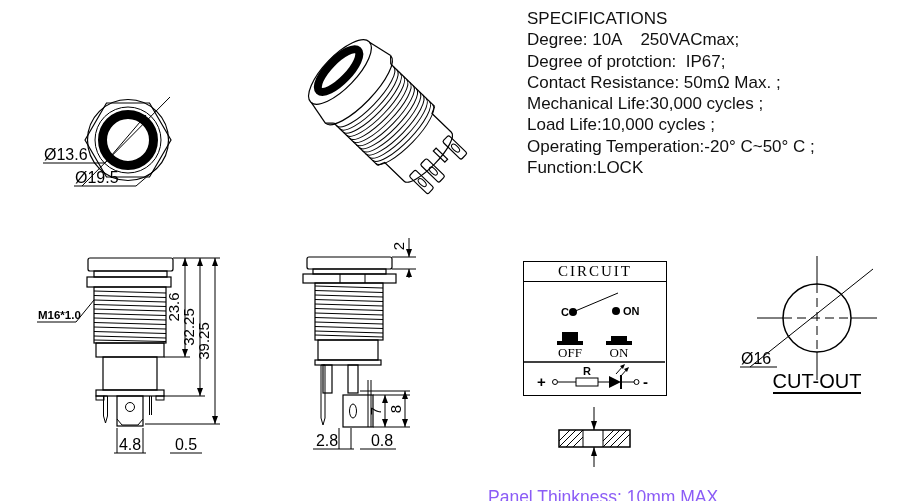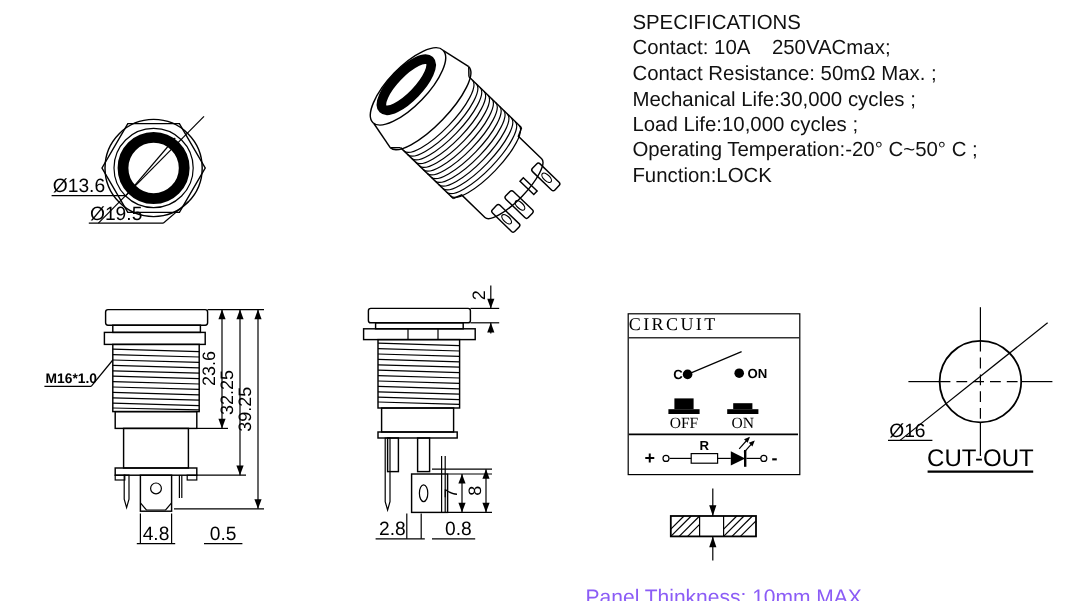--- a/index.html
+++ b/index.html
@@ -14,21 +14,21 @@
   .dim16{font-family:"Liberation Sans",sans-serif;font-size:16px;fill:#000;}
   .dimb{font-family:"Liberation Sans",sans-serif;font-size:11.5px;font-weight:bold;fill:#000;}
   .circ-sans{font-family:"Liberation Sans",sans-serif;font-size:11px;font-weight:bold;fill:#000;}
   .circ-serif{font-family:"Liberation Serif",serif;font-size:13px;fill:#000;}
   .pm{font-family:"Liberation Sans",sans-serif;font-size:15px;font-weight:bold;fill:#000;}
   .cutout-t{font-family:"Liberation Sans",sans-serif;font-size:20px;fill:#000;}
   #spec-block{position:absolute;left:527px;top:8px;width:372px;}
   .spec-line{font-size:17px;line-height:21.3px;white-space:pre;color:#111;}
   #circuit-box{position:absolute;left:523px;top:261px;width:144px;height:135px;
                border:1.5px solid #000;box-sizing:border-box;background:#fff;}
-  #circuit-title{height:19px;border-bottom:1.5px solid #000;
+  #circuit-title{height:19px;border-bottom:1.5px solid #000;text-align:center;
                  font-family:"Liberation Serif",serif;font-size:15px;letter-spacing:2px;
                  line-height:19px;}
   #panel-note{position:absolute;left:488px;top:466px;font-size:17.5px;color:#8b5cf6;margin-top:21px;}
 </style>
 </head>
 <body>
 
 <div id="page">
 
   <svg style="left:20px;top:55px" width="215" height="172" viewBox="0 0 215 172">
@@ -65,21 +65,22 @@
         <ellipse class="ln" cx="136" cy="6.5" rx="5" ry="2.5"></ellipse>
         <rect class="ln12" x="122" y="18" width="26" height="9" rx="2"></rect>
         <ellipse class="ln" cx="136" cy="22.5" rx="5" ry="2.5"></ellipse>
         <rect class="ln12" x="122" y="-12" width="16" height="4"></rect>
       </g>
     </g>
   </svg>
 
   <div id="spec-block">
     <div class="spec-line">SPECIFICATIONS</div>
-    <div class="spec-line">Contact: 10A    250VACmax;</div>
+    <div class="spec-line">Degree: 10A    250VACmax;</div>
+    <div class="spec-line">Degree of protction:  IP67;</div>
     <div class="spec-line">Contact Resistance: 50mΩ Max. ;</div>
     <div class="spec-line">Mechanical Life:30,000 cycles ;</div>
     <div class="spec-line">Load Life:10,000 cycles ;</div>
     <div class="spec-line">Operating Temperation:-20° C~50° C ;</div>
     <div class="spec-line">Function:LOCK</div>
   </div>
 
   <svg style="left:30px;top:243px" width="230" height="235" viewBox="0 0 230 235">
     <rect class="ln12" x="58" y="15" width="85" height="13" rx="2"></rect>
     <rect class="ln12" x="64" y="28" width="73" height="6"></rect>

